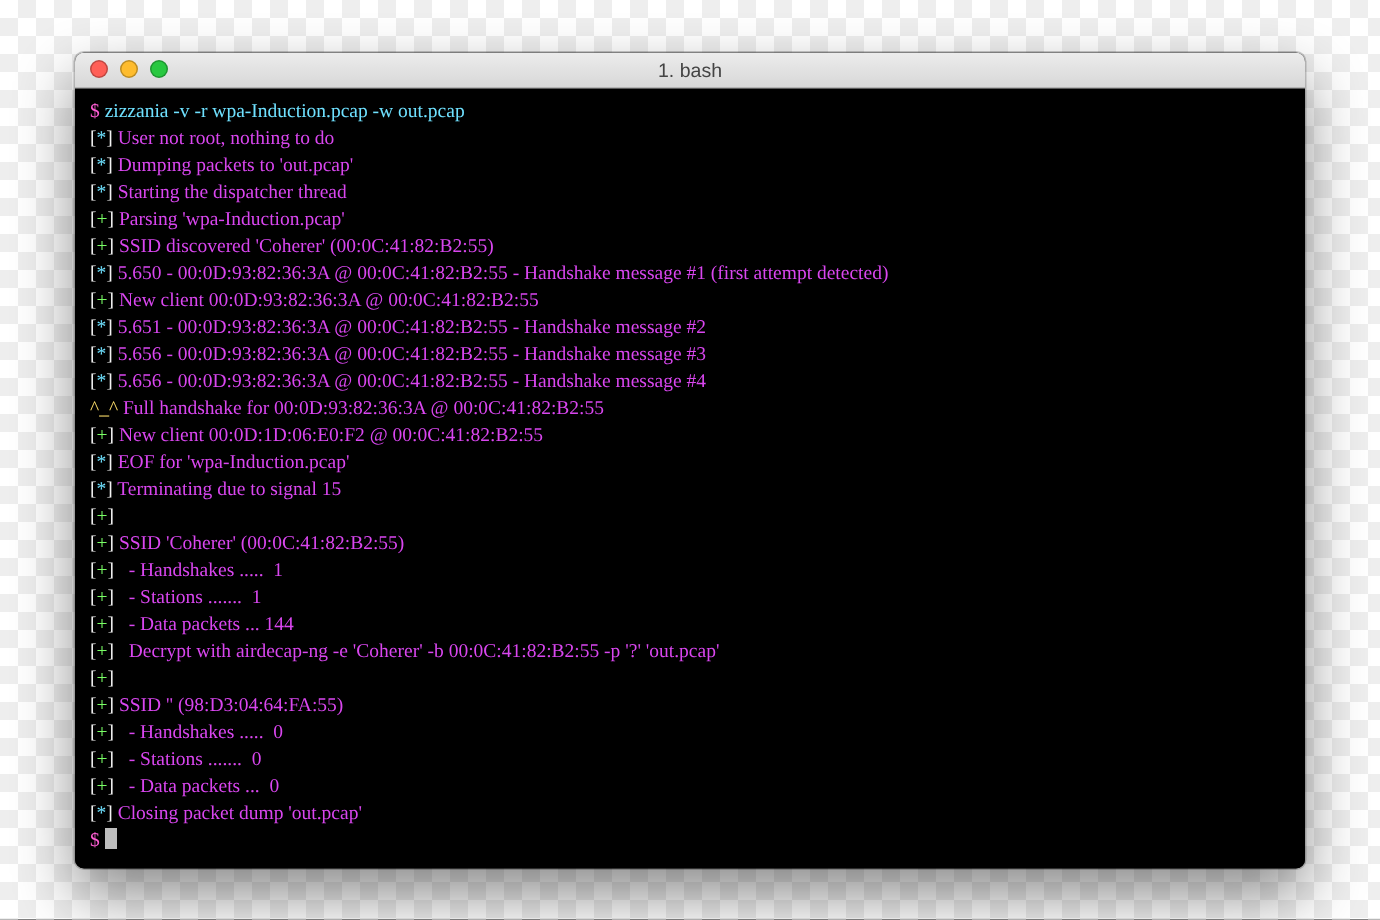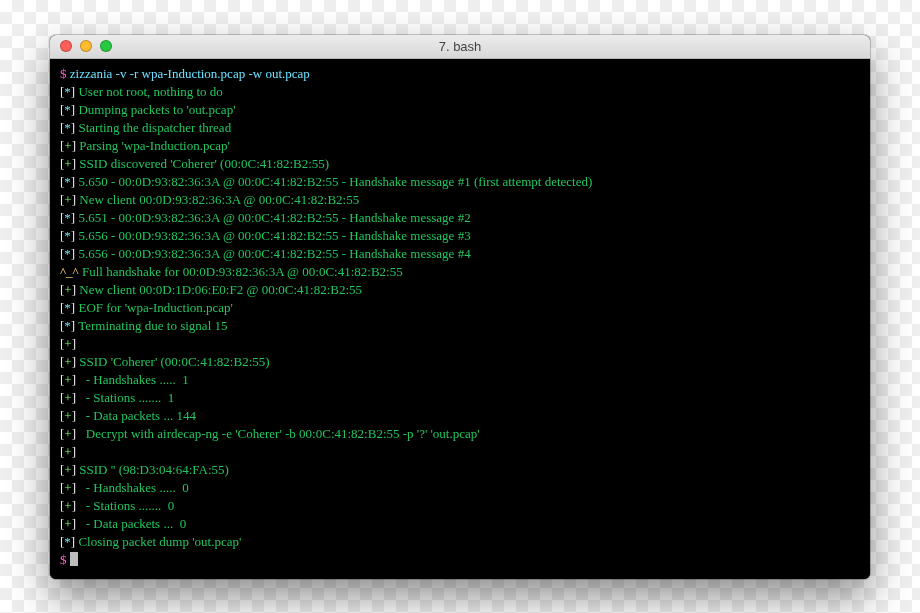--- a/index.html
+++ b/index.html
@@ -61,35 +61,35 @@
     line-height: 18px;
     color: #f2f2f2;
     white-space: pre;
   }
   .prompt { color: #ff5dd4; }
   .cmd { color: #6fe1ff; }
   .star { color: #6fe1ff; }
   .plus { color: #7aff66; }
   .face { color: #ffe06b; }
   .bracket { color: #f2f2f2; }
-  .txt { color: #22c55e; }
+  .txt { color: #d946ef; }
   .cursor {
     display: inline-block;
     width: 8px; height: 14px;
     background: #bdbdbd;
     vertical-align: -2px;
   }
   .line { display: block; }
 </style>
 </head>
 <body>
 
 <div class="window">
   <div class="titlebar">
     <div class="traffic">
       <div class="light red"></div>
       <div class="light yellow"></div>
       <div class="light green"></div>
     </div>
-    <div class="title">7. bash</div>
+    <div class="title">1. bash</div>
   </div>
   <div class="term" id="term"><span class="line"><span class="prompt">$</span> <span class="cmd">zizzania -v -r wpa-Induction.pcap -w out.pcap</span></span><span class="line"><span class="bracket">[</span><span class="star">*</span><span class="bracket">]</span> <span class="txt">User not root, nothing to do</span></span><span class="line"><span class="bracket">[</span><span class="star">*</span><span class="bracket">]</span> <span class="txt">Dumping packets to 'out.pcap'</span></span><span class="line"><span class="bracket">[</span><span class="star">*</span><span class="bracket">]</span> <span class="txt">Starting the dispatcher thread</span></span><span class="line"><span class="bracket">[</span><span class="plus">+</span><span class="bracket">]</span> <span class="txt">Parsing 'wpa-Induction.pcap'</span></span><span class="line"><span class="bracket">[</span><span class="plus">+</span><span class="bracket">]</span> <span class="txt">SSID discovered 'Coherer' (00:0C:41:82:B2:55)</span></span><span class="line"><span class="bracket">[</span><span class="star">*</span><span class="bracket">]</span> <span class="txt">5.650 - 00:0D:93:82:36:3A @ 00:0C:41:82:B2:55 - Handshake message #1 (first attempt detected)</span></span><span class="line"><span class="bracket">[</span><span class="plus">+</span><span class="bracket">]</span> <span class="txt">New client 00:0D:93:82:36:3A @ 00:0C:41:82:B2:55</span></span><span class="line"><span class="bracket">[</span><span class="star">*</span><span class="bracket">]</span> <span class="txt">5.651 - 00:0D:93:82:36:3A @ 00:0C:41:82:B2:55 - Handshake message #2</span></span><span class="line"><span class="bracket">[</span><span class="star">*</span><span class="bracket">]</span> <span class="txt">5.656 - 00:0D:93:82:36:3A @ 00:0C:41:82:B2:55 - Handshake message #3</span></span><span class="line"><span class="bracket">[</span><span class="star">*</span><span class="bracket">]</span> <span class="txt">5.656 - 00:0D:93:82:36:3A @ 00:0C:41:82:B2:55 - Handshake message #4</span></span><span class="line"><span class="face">^_^</span> <span class="txt">Full handshake for 00:0D:93:82:36:3A @ 00:0C:41:82:B2:55</span></span><span class="line"><span class="bracket">[</span><span class="plus">+</span><span class="bracket">]</span> <span class="txt">New client 00:0D:1D:06:E0:F2 @ 00:0C:41:82:B2:55</span></span><span class="line"><span class="bracket">[</span><span class="star">*</span><span class="bracket">]</span> <span class="txt">EOF for 'wpa-Induction.pcap'</span></span><span class="line"><span class="bracket">[</span><span class="star">*</span><span class="bracket">]</span> <span class="txt">Terminating due to signal 15</span></span><span class="line"><span class="bracket">[</span><span class="plus">+</span><span class="bracket">]</span> <span class="txt"></span></span><span class="line"><span class="bracket">[</span><span class="plus">+</span><span class="bracket">]</span> <span class="txt">SSID 'Coherer' (00:0C:41:82:B2:55)</span></span><span class="line"><span class="bracket">[</span><span class="plus">+</span><span class="bracket">]</span> <span class="txt">  - Handshakes .....  1</span></span><span class="line"><span class="bracket">[</span><span class="plus">+</span><span class="bracket">]</span> <span class="txt">  - Stations .......  1</span></span><span class="line"><span class="bracket">[</span><span class="plus">+</span><span class="bracket">]</span> <span class="txt">  - Data packets ... 144</span></span><span class="line"><span class="bracket">[</span><span class="plus">+</span><span class="bracket">]</span> <span class="txt">  Decrypt with airdecap-ng -e 'Coherer' -b 00:0C:41:82:B2:55 -p '?' 'out.pcap'</span></span><span class="line"><span class="bracket">[</span><span class="plus">+</span><span class="bracket">]</span> <span class="txt"></span></span><span class="line"><span class="bracket">[</span><span class="plus">+</span><span class="bracket">]</span> <span class="txt">SSID '' (98:D3:04:64:FA:55)</span></span><span class="line"><span class="bracket">[</span><span class="plus">+</span><span class="bracket">]</span> <span class="txt">  - Handshakes .....  0</span></span><span class="line"><span class="bracket">[</span><span class="plus">+</span><span class="bracket">]</span> <span class="txt">  - Stations .......  0</span></span><span class="line"><span class="bracket">[</span><span class="plus">+</span><span class="bracket">]</span> <span class="txt">  - Data packets ...  0</span></span><span class="line"><span class="bracket">[</span><span class="star">*</span><span class="bracket">]</span> <span class="txt">Closing packet dump 'out.pcap'</span></span><span class="line"><span class="prompt">$</span> <span class="cursor"></span></span></div>
 </div>
 
 </body></html>

